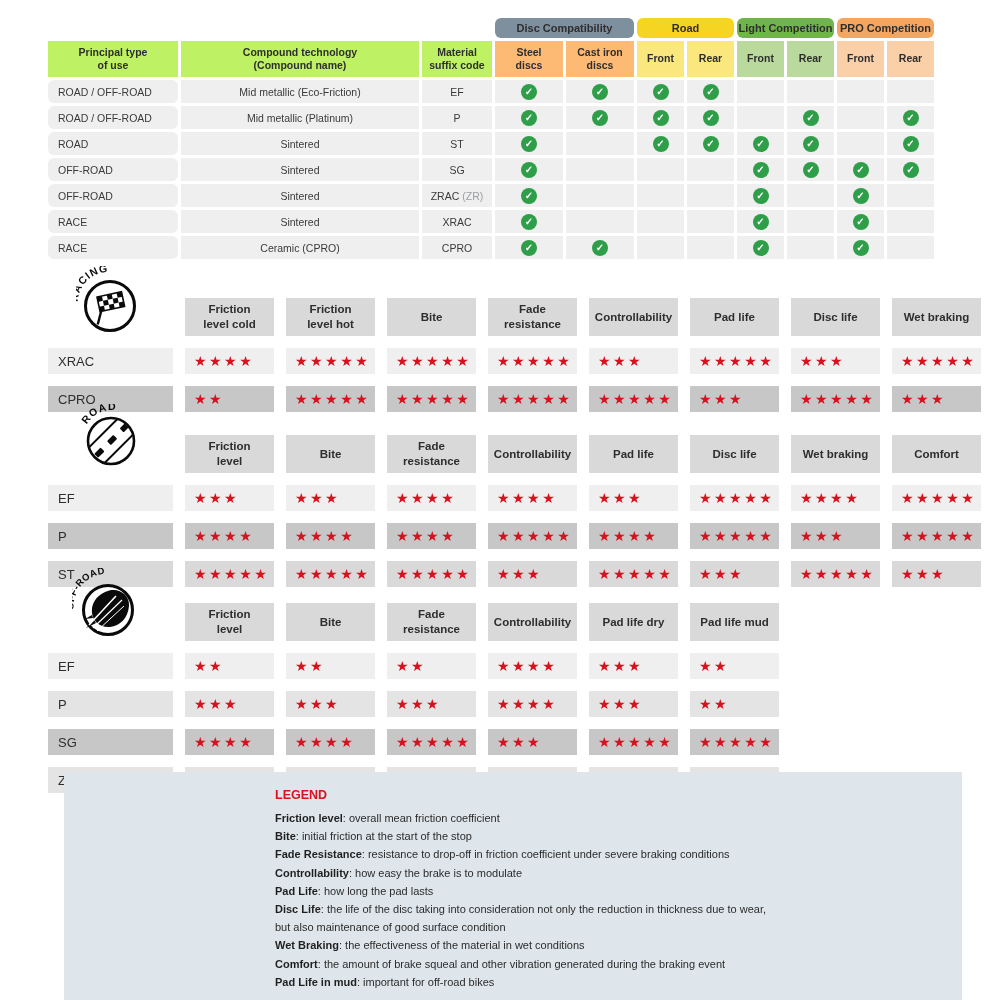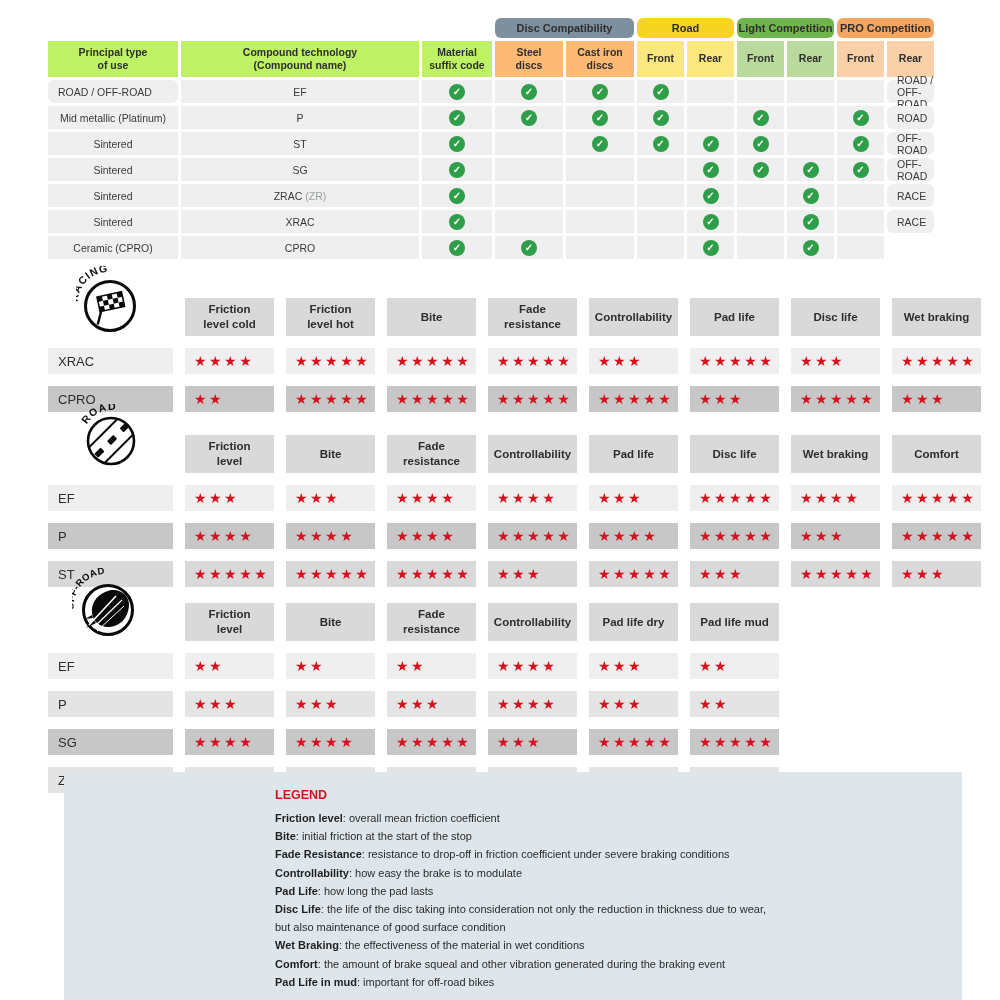--- a/index.html
+++ b/index.html
@@ -88,20 +88,21 @@
 discs</div>
     <div class="sub-header s-disc">Cast iron
 discs</div>
     <div class="sub-header s-road">Front</div>
     <div class="sub-header s-road">Rear</div>
     <div class="sub-header s-light">Front</div>
     <div class="sub-header s-light">Rear</div>
     <div class="sub-header s-pro">Front</div>
     <div class="sub-header s-pro">Rear</div>
     <div class="cell use-cell">ROAD / OFF-ROAD</div>
+    <div class="cell">Mid metallic (Eco-Friction)</div>
     <div class="cell">EF</div>
     <div class="cell">
       <span class="check">✓</span>
     </div>
     <div class="cell">
       <span class="check">✓</span>
     </div>
     <div class="cell">
       <span class="check">✓</span>
     </div>

